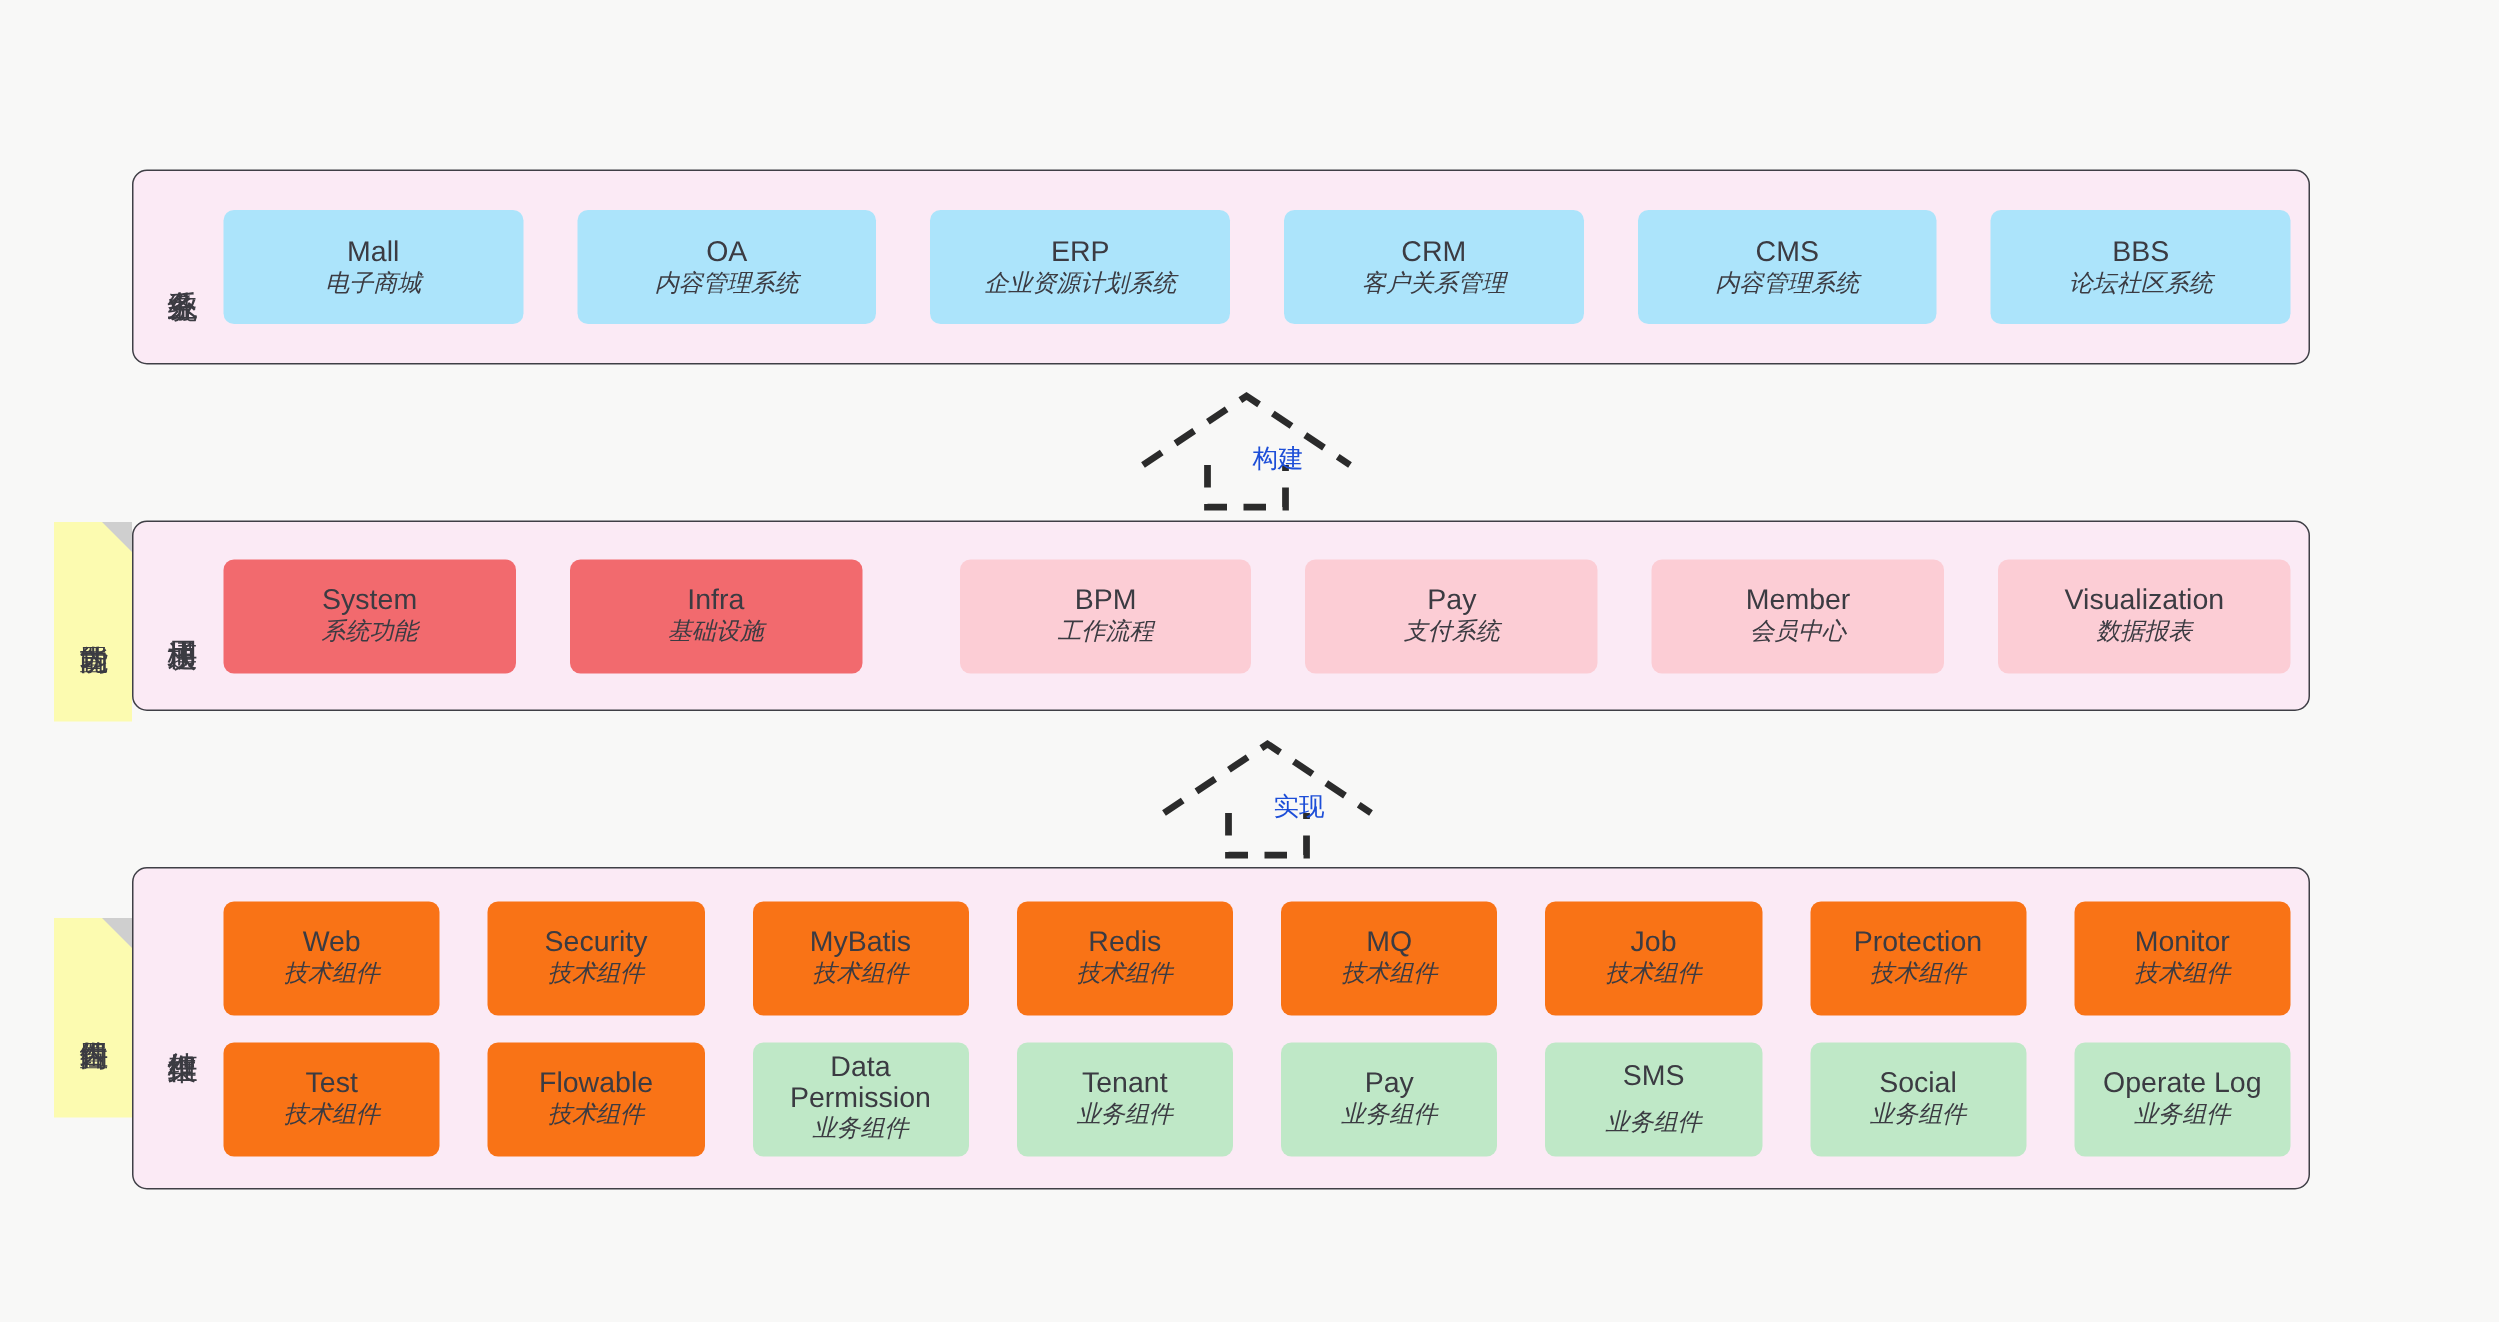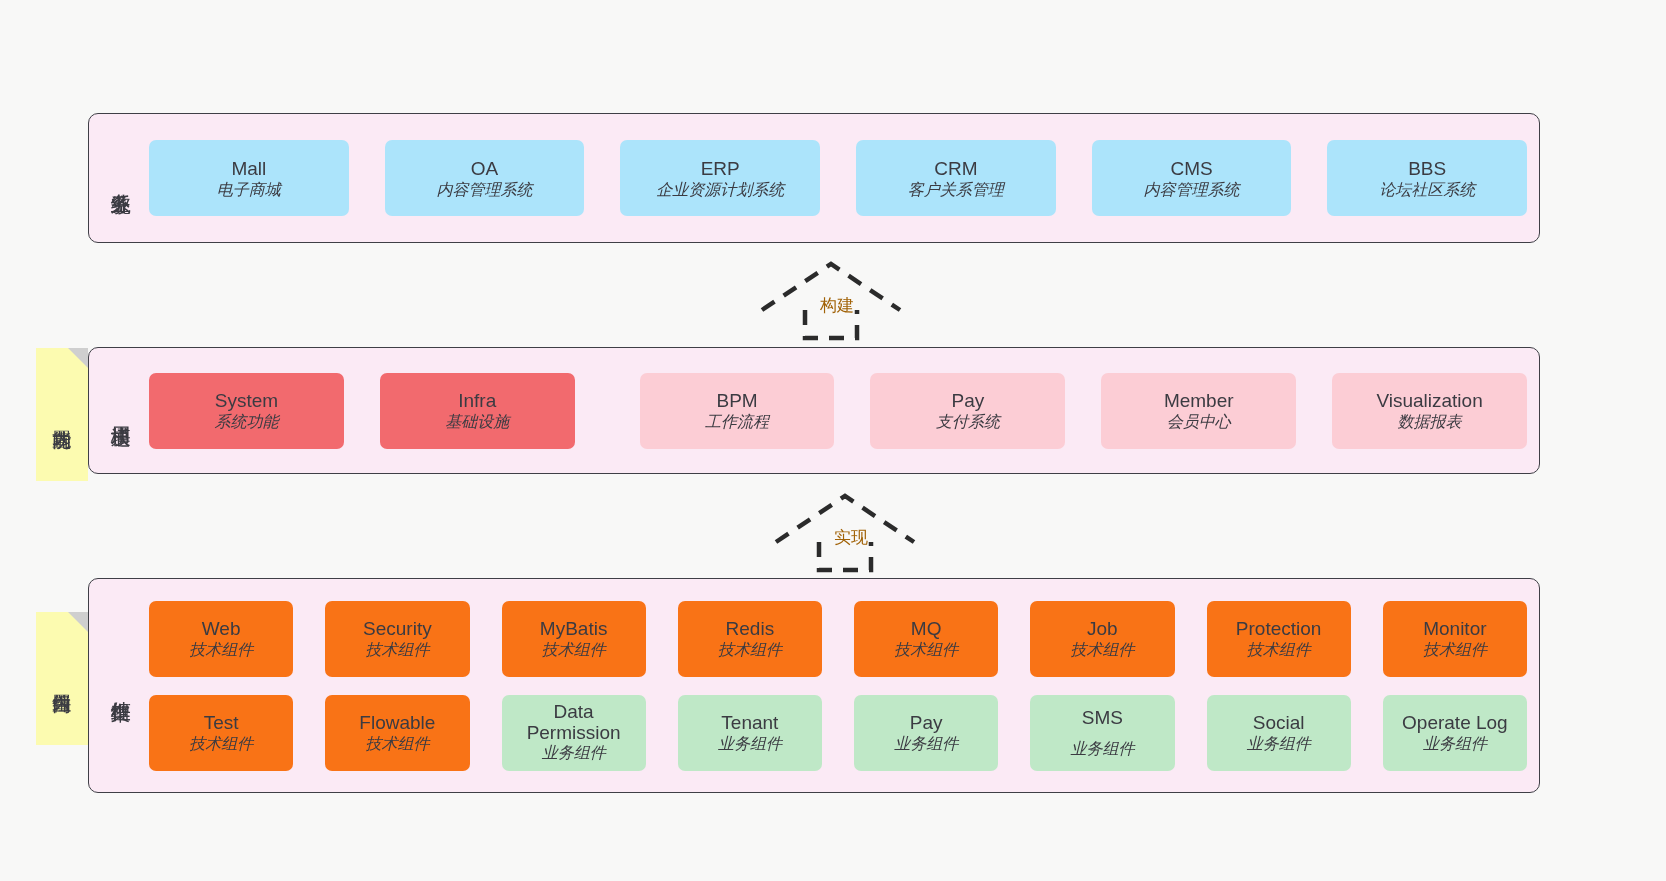--- a/index.html
+++ b/index.html
@@ -116,23 +116,24 @@
   }
 
   
   .arrow {
     position: absolute;
   }
   .arrow svg { display: block; }
   .arrow-label {
     position: absolute;
     font-size: 17px;
-    color: #a16207;
+    color: #1d4ed8;
     white-space: nowrap;
     background: transparent;
+    margin-left: 15px;
   }
 </style>
 </head>
 <body>
 
 <div class="canvas">
 
   <div class="layer" id="layer-business" style="left:88px; top:113px; width:1452px; height:130px;">
     <div class="layer-title">业务系统</div>
     <div class="layer-body">

